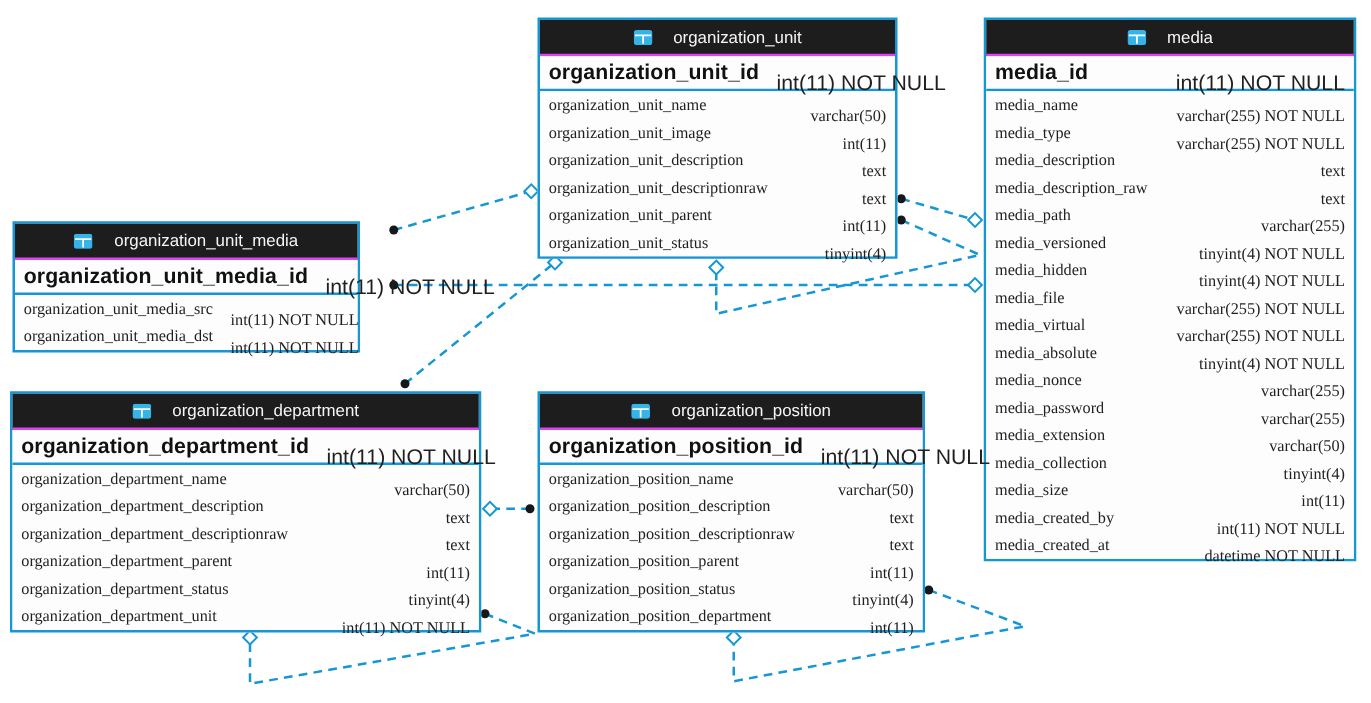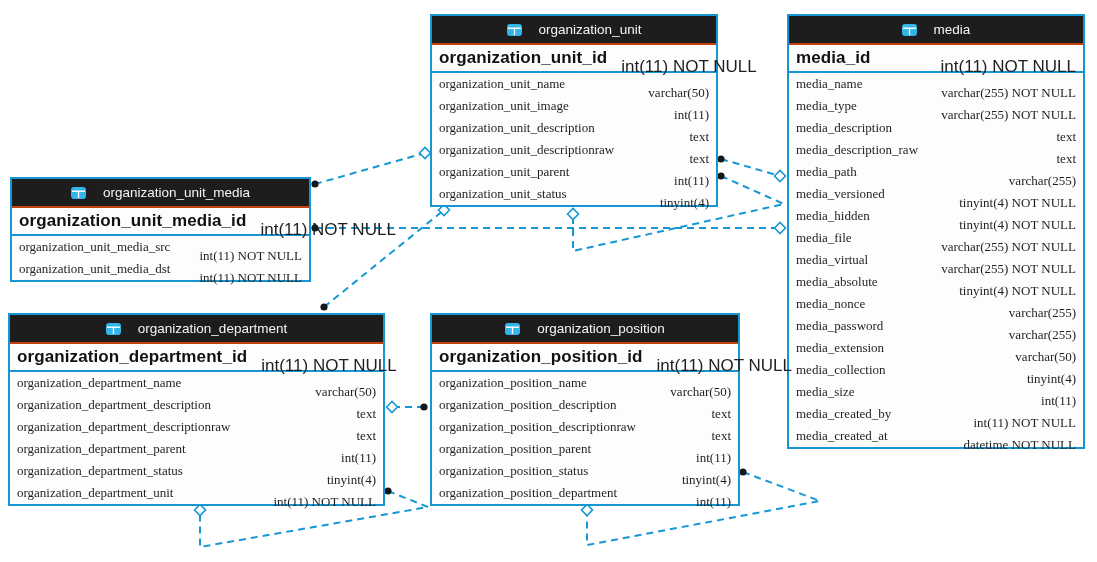--- a/index.html
+++ b/index.html
@@ -6,21 +6,21 @@
   #canvas{
     position:relative;width:1097px;height:562px;background:#ffffff;overflow:hidden;
     font-family:"Liberation Sans","DejaVu Sans",sans-serif;
   }
   .db-table{
     position:absolute;border:2px solid #1697d4;background:#fdfdfd;
     box-sizing:border-box;z-index:2;
   }
   .db-header{
     background:#1d1d1d;color:#f5f5f5;height:27px;display:flex;align-items:center;
-    justify-content:center;font-size:13.5px;gap:17px;border-bottom:2px solid #c2410c;
+    justify-content:center;font-size:13.5px;gap:17px;border-bottom:2px solid #d946ef;
     cursor:move;white-space:nowrap;
   }
   .db-icon{display:inline-flex;align-items:center;}
   .pk-row{
     display:flex;justify-content:space-between;align-items:center;height:26px;
     padding:0 7px;border-bottom:2px solid #1697d4;background:#fdfdfd;
     font-size:17px;color:#111;white-space:nowrap;
   }
   .pk-row .col-name{font-weight:bold;letter-spacing:.1px;}
   .db-row{
@@ -196,21 +196,21 @@
       </div>
       <div class="db-row">
         <span class="col-name">media_created_by</span>
         <span class="col-type">int(11) NOT NULL</span>
       </div>
       <div class="db-row">
         <span class="col-name">media_created_at</span>
         <span class="col-type">datetime NOT NULL</span>
       </div>
     </div>
-    <div class="db-table" style="left: 10px; top: 177px; width: 301px;">
+    <div class="db-table" style="left: 10px; top: 177px; width: 278px;">
       <div class="db-header">
         <span class="db-icon">
           <svg width="15" height="12" viewBox="0 0 15 12">
             <rect x="0.5" y="0.5" width="14" height="11" rx="2" fill="#35b4e8" stroke="#35b4e8"></rect>
             <line x1="1" y1="4.2" x2="14" y2="4.2" stroke="#ffffff" stroke-width="1.4"></line>
             <line x1="7.5" y1="4.2" x2="7.5" y2="11" stroke="#ffffff" stroke-width="1.4"></line>
           </svg>
         </span>
         <span>organization_unit_media</span>
       </div>

